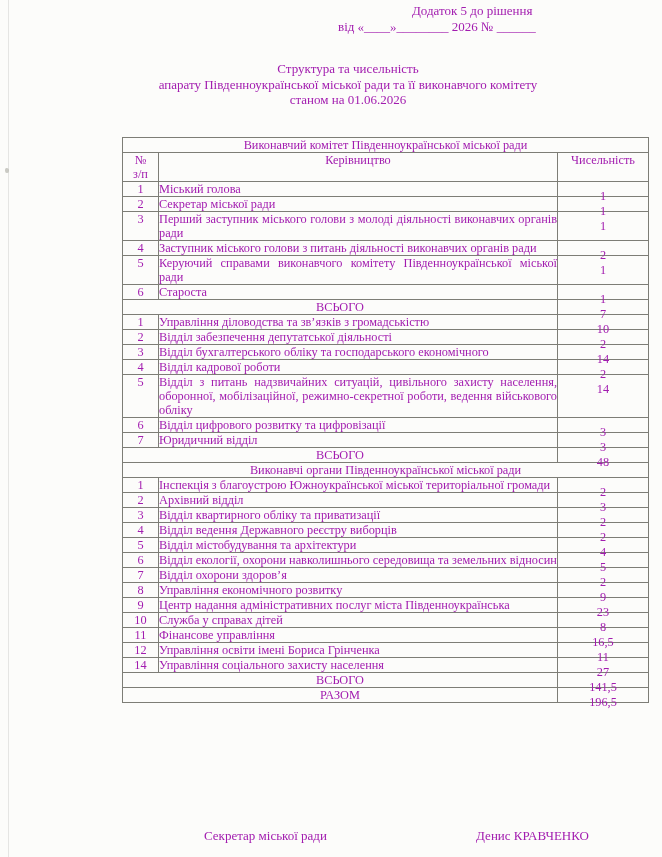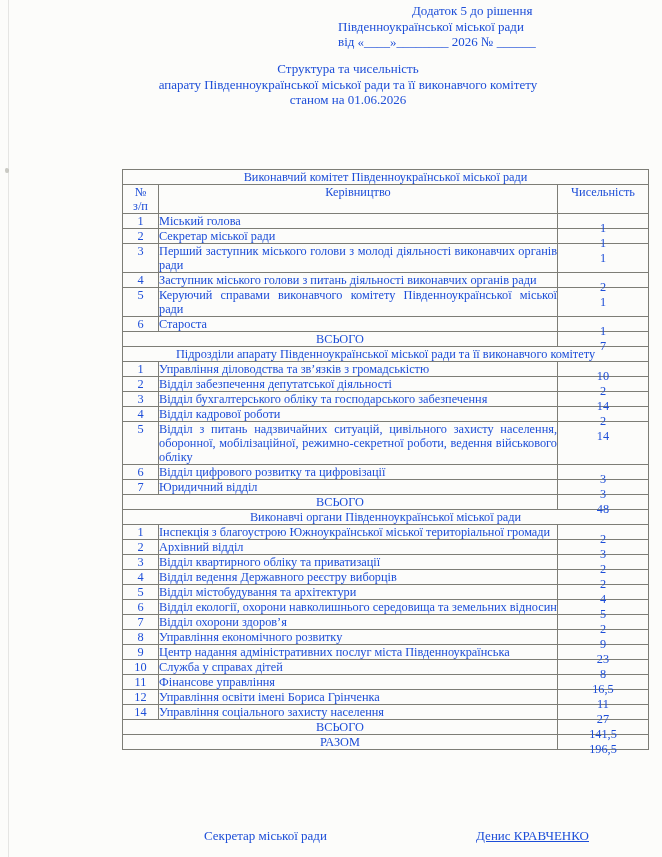--- a/index.html
+++ b/index.html
@@ -2,21 +2,21 @@
 <html><head>
 <meta charset="utf-8">
 <style>
   html, body { margin: 0; padding: 0; background: #ffffff; }
   .page {
     position: relative;
     width: 662px;
     height: 857px;
     background: #fcfcfa;
     font-family: "Liberation Serif", serif;
-    color: #1d4ed8;
+    color: #a21caf;
     overflow: hidden;
   }
   
   .scan-line {
     position: absolute;
     left: 8px; top: 0;
     width: 1px; height: 857px;
     background: #dddddab8;
   }
   .scan-speck {
@@ -49,21 +49,20 @@
   .table-wrap {
     position: absolute;
     top: 137px; left: 122px;
     width: 527px;
   }
   table.structure {
     border-collapse: collapse;
     width: 100%;
     table-layout: fixed;
     border: 1px solid #6d6d66;
-    margin-top: 32px;
   }
   table.structure td {
     border: 1px solid #7d7d76;
     font-size: 12.3px;
     line-height: 14px;
     height: 14px;
     padding: 0;
     vertical-align: top;
     overflow: visible;
   }
@@ -95,33 +94,32 @@
 
   .footer {
     position: absolute;
     top: 828px; left: 122px;
     width: 527px;
     font-size: 13px;
     display: flex;
     justify-content: space-between;
   }
   .footer .pos { margin-left: 82px; }
-  .footer .name { margin-right: 60px; text-decoration: underline; }
+  .footer .name { margin-right: 60px; }
 </style>
 </head>
 <body>
 
 <div class="page">
 
   <div class="scan-line"></div>
   <div class="scan-speck"></div>
 
   <div class="annex">
     <div class="l1">Додаток 5 до рішення</div>
-    <div>Південноукраїнської міської ради</div>
     <div>від «____»________ 2026 № ______</div>
   </div>
 
   <div class="doc-title">
     <div>Структура та чисельність</div>
     <div>апарату Південноукраїнської міської ради та її виконавчого комітету</div>
     <div>станом на 01.06.2026</div>
   </div>
 
   <div class="table-wrap">
@@ -169,35 +167,32 @@
           <tr>
             <td class="numcell">6</td>
             <td class="namecell">Староста</td>
             <td class="countcell"><span class="cv">1</span></td>
           </tr>
           <tr>
             <td class="totalcell" colspan="2">ВСЬОГО</td>
             <td class="countcell"><span class="cv">7</span></td>
           </tr>
           <tr>
-            <td class="sect" colspan="3">Підрозділи апарату Південноукраїнської міської ради та її виконавчого комітету</td>
-          </tr>
-          <tr>
             <td class="numcell">1</td>
             <td class="namecell">Управління діловодства та зв’язків з громадськістю</td>
             <td class="countcell"><span class="cv">10</span></td>
           </tr>
           <tr>
             <td class="numcell">2</td>
             <td class="namecell">Відділ забезпечення депутатської діяльності</td>
             <td class="countcell"><span class="cv">2</span></td>
           </tr>
           <tr>
             <td class="numcell">3</td>
-            <td class="namecell">Відділ бухгалтерського обліку та господарського забезпечення</td>
+            <td class="namecell">Відділ бухгалтерського обліку та господарського економічного</td>
             <td class="countcell"><span class="cv">14</span></td>
           </tr>
           <tr>
             <td class="numcell">4</td>
             <td class="namecell">Відділ кадрової роботи</td>
             <td class="countcell"><span class="cv">2</span></td>
           </tr>
           <tr>
             <td class="numcell">5</td>
             <td class="namecell">Відділ з питань надзвичайних ситуацій, цивільного захисту населення, оборонної, мобілізаційної, режимно-секретної роботи, ведення військового обліку</td>

